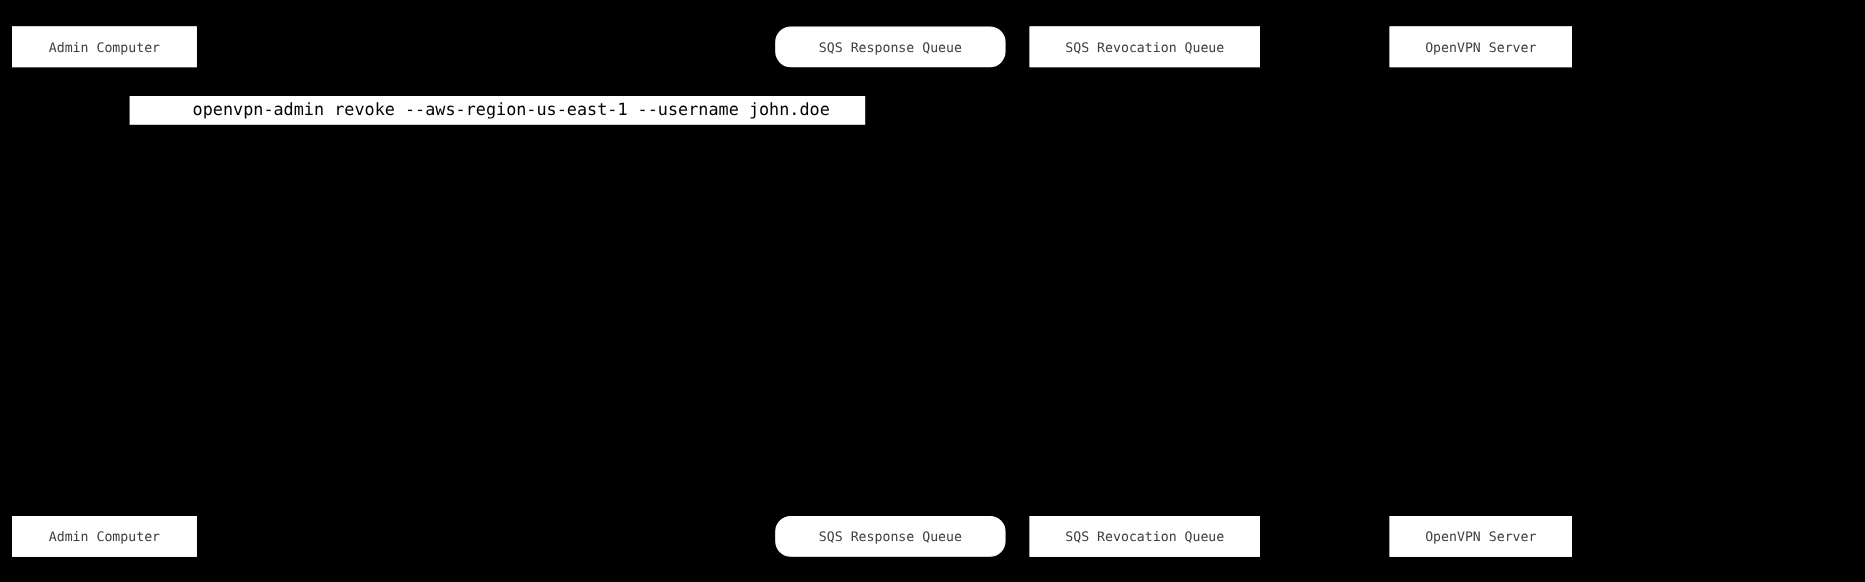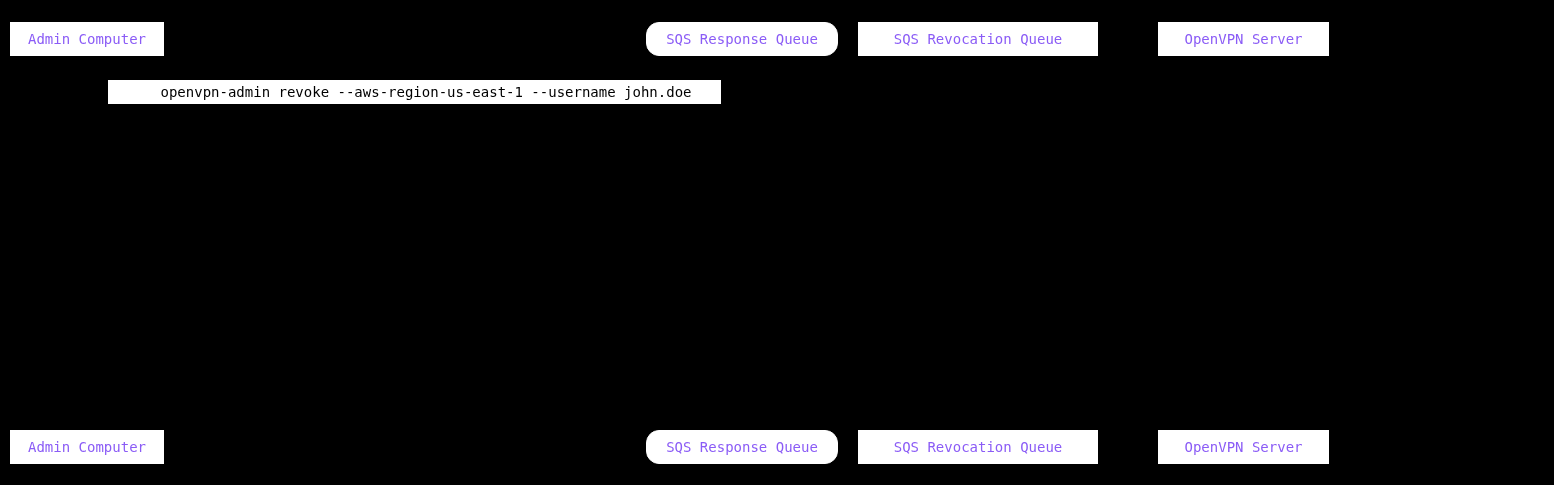--- a/index.html
+++ b/index.html
@@ -12,36 +12,36 @@
     width: 1554px;
     height: 485px;
     background: #000000;
     overflow: hidden;
     font-family: "DejaVu Sans Mono", "Liberation Mono", monospace;
   }
   .pbox {
     position: absolute;
     height: 34px;
     background: #ffffff;
-    color: #8b5cf6;
+    color: #404040;
     border: 1px solid #ffffff;
     box-sizing: border-box;
     display: flex;
     align-items: center;
     justify-content: center;
-    font-size: 14px;
+    font-size: 11px;
     line-height: 1;
     white-space: nowrap;
   }
   .row-top  { top: 22px; }
   .row-bottom { top: 430px; }
   .pos-admin { left: 10px;   width: 154px; }
   .pos-resp  { left: 646px;  width: 192px; border-radius: 13px; }
-  .pos-revoc { left: 858px;  width: 240px; }
-  .pos-ovpn  { left: 1158px; width: 171px; }
+  .pos-revoc { left: 858px;  width: 192px; }
+  .pos-ovpn  { left: 1158px; width: 152px; }
   .msg-label {
     position: absolute;
     left: 108px;
     top: 80px;
     width: 613px;
     height: 24px;
     background: #ffffff;
     color: #000000;
     box-sizing: border-box;
     display: flex;

